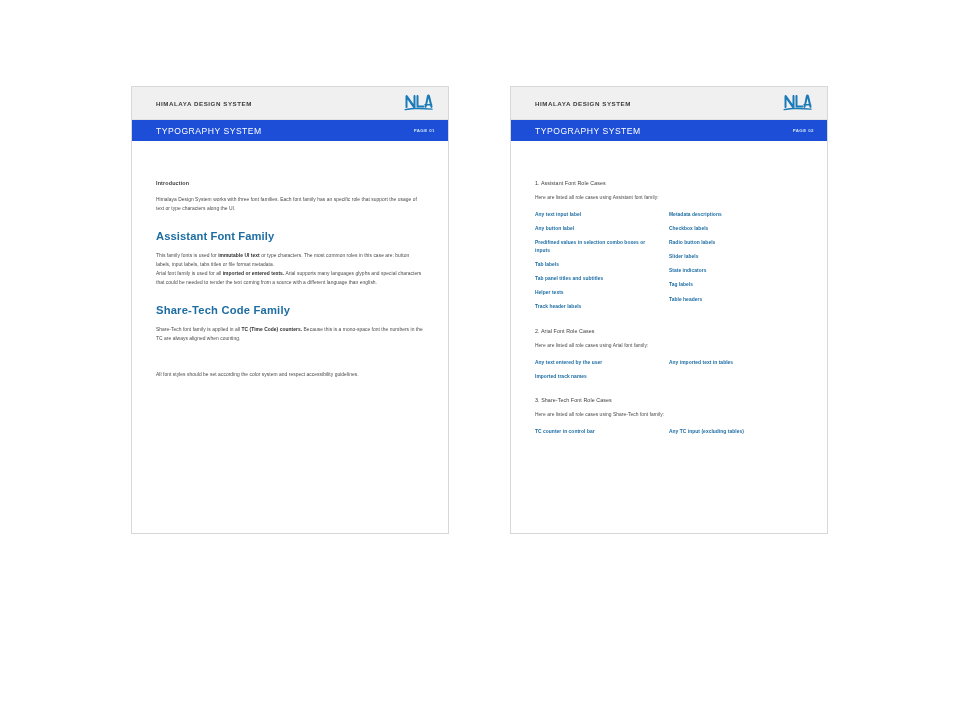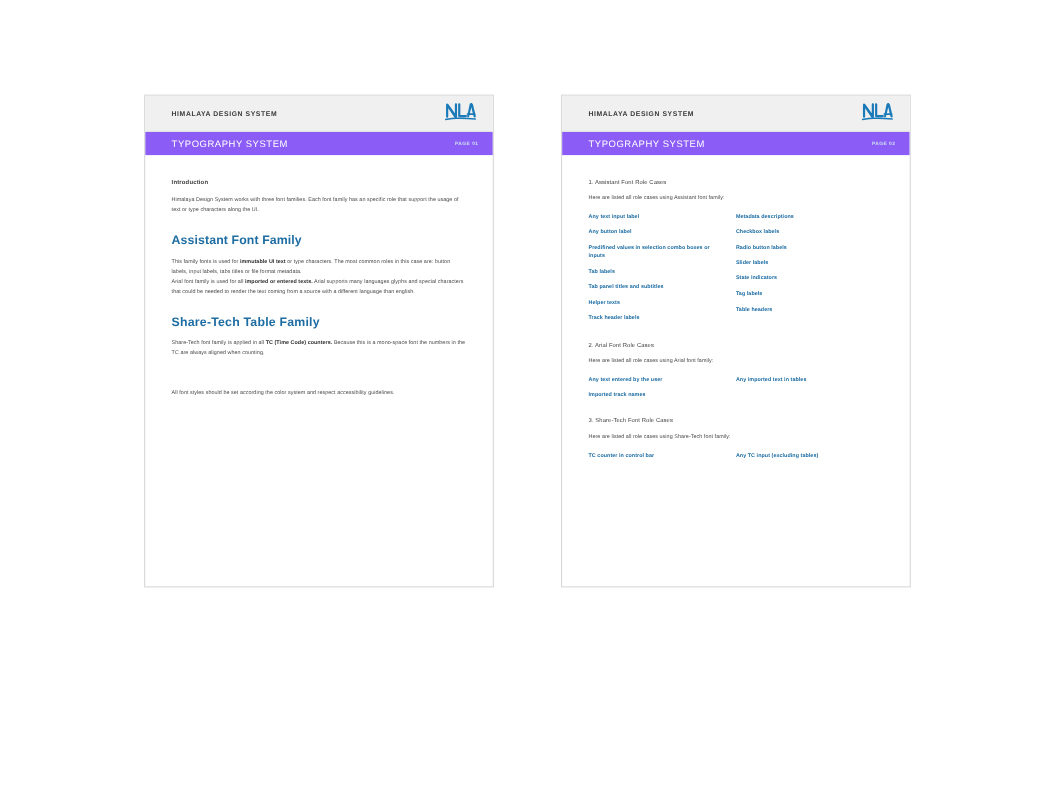--- a/index.html
+++ b/index.html
@@ -49,21 +49,21 @@
     font-weight: bold;
     letter-spacing: 0.55px;
     color: #3b3b3b;
     white-space: nowrap;
   }
   .logo-mark { display: block; }
 
   
   .section-bar {
     height: 21px;
-    background: #8b5cf6;
+    background: #1d4ed8;
     display: flex;
     align-items: center;
     justify-content: space-between;
     padding: 0 13px 0 24px;
   }
   .section-bar-title {
     font-size: 8.6px;
     color: #ffffff;
     letter-spacing: 0.5px;
     white-space: nowrap;
@@ -71,21 +71,21 @@
   .section-bar-page {
     font-size: 4.4px;
     color: #cfe4f2;
     letter-spacing: 0.45px;
     font-weight: bold;
     white-space: nowrap;
   }
 
   
   .page-body {
-    padding: 22px 24px 0 24px;
+    padding: 39px 24px 0 24px;
   }
 
   .kicker {
     font-size: 5.4px;
     font-weight: bold;
     color: #3c3c3c;
     letter-spacing: 0.15px;
     margin: 0 0 9px 0;
   }
   .body-text {
@@ -177,21 +177,21 @@
 
       <h2 class="family-heading">Assistant Font Family</h2>
       <p class="body-text">
         <span>This family fonts is used for </span><b>immutable UI text</b><span> or type characters. The most common roles in this case are: button labels, input labels, tabs titles or file format metadata.</span>
       </p>
 
       <p class="body-text">
         <span>Arial font family is used for all </span><b>imported or entered texts.</b><span> Arial supports many languages glyphs and special characters that could be needed to render the text coming from a source with a different language than english.</span>
       </p>
 
-      <h2 class="family-heading mono">Share-Tech Table Family</h2>
+      <h2 class="family-heading mono">Share-Tech Code Family</h2>
       <p class="body-text">
         <span>Share-Tech font family is applied in all </span><b>TC (Time Code) counters.</b><span> Because this is a mono-space font the numbers in the TC are always aligned when counting.</span>
       </p>
 
       <p class="body-text spacer-note">All font styles should be set according the color system and respect accessibility guidelines.</p>
 
     </div>
   </div>
 
   <div class="page" id="page-right">

